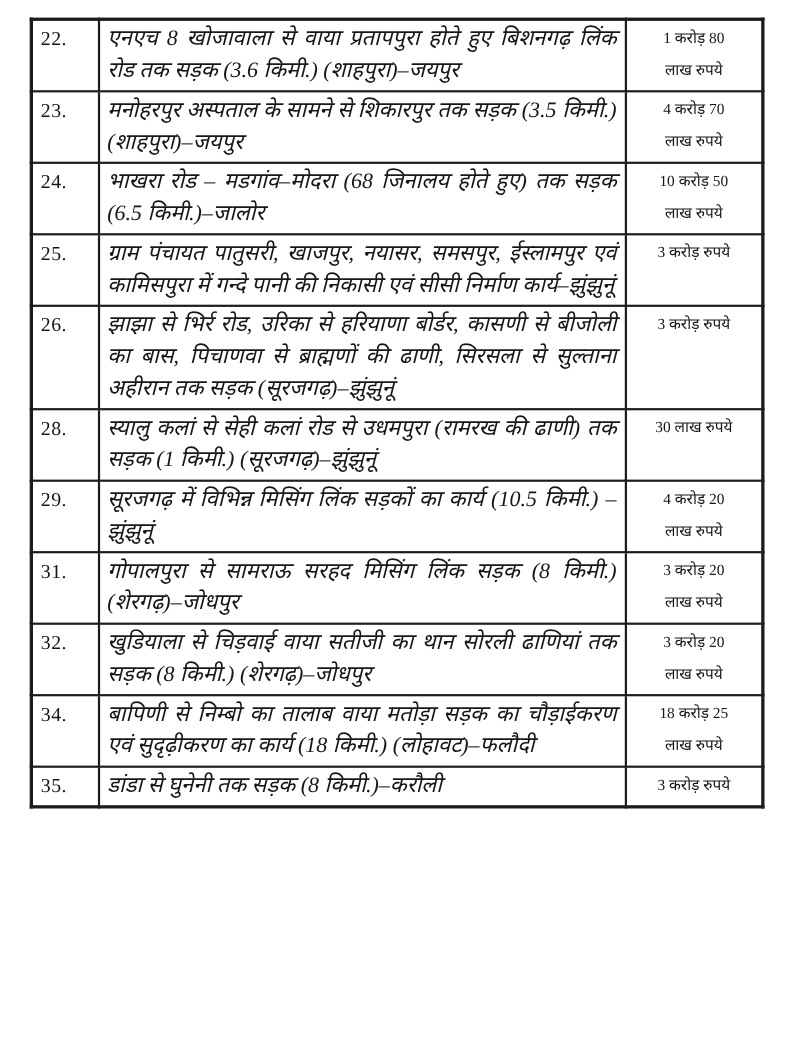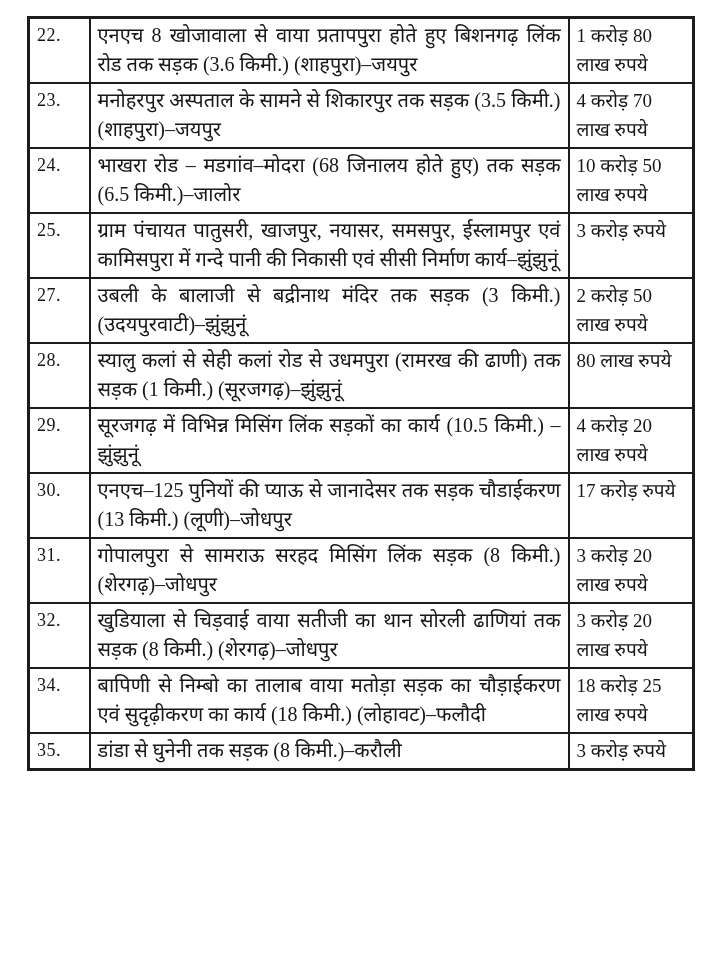--- a/index.html
+++ b/index.html
@@ -37,25 +37,26 @@
     line-height: 28px;
     padding-left: 9px;
     letter-spacing: 0.5px;
   }
   td.description-cell {
     font-size: 20px;
     line-height: 29px;
     text-align: justify;
     padding-left: 10px;
     padding-right: 8px;
+    font-style: italic;
   }
   td.amount-cell {
-    font-size: 19px;
+    font-size: 14px;
     line-height: 29px;
-    text-align: left;
+    text-align: center;
     white-space: pre-line;
     padding-left: 4px;
     padding-right: 4px;
   }
 </style>
 </head>
 <body>
 
 <div class="page">
   <table class="projects">
@@ -82,40 +83,34 @@
           <td class="description-cell">भाखरा रोड – मडगांव–मोदरा (68 जिनालय होते हुए) तक सड़क (6.5 किमी.)–जालोर</td>
           <td class="amount-cell">10 करोड़ 50
 लाख रुपये</td>
         </tr>
         <tr>
           <td class="serial-cell">25.</td>
           <td class="description-cell">ग्राम पंचायत पातुसरी, खाजपुर, नयासर, समसपुर, ईस्लामपुर एवं कामिसपुरा में गन्दे पानी की निकासी एवं सीसी निर्माण कार्य–झुंझुनूं</td>
           <td class="amount-cell">3 करोड़ रुपये</td>
         </tr>
         <tr>
-          <td class="serial-cell">27.</td>
-          <td class="description-cell">उबली के बालाजी से बद्रीनाथ मंदिर तक सड़क (3 किमी.) (उदयपुरवाटी)–झुंझुनूं</td>
-          <td class="amount-cell">2 करोड़ 50
-लाख रुपये</td>
+          <td class="serial-cell">26.</td>
+          <td class="description-cell">झाझा से भिर्र रोड, उरिका से हरियाणा बोर्डर, कासणी से बीजोली का बास, पिचाणवा से ब्राह्मणों की ढाणी, सिरसला से सुल्ताना अहीरान तक सड़क (सूरजगढ़)–झुंझुनूं</td>
+          <td class="amount-cell">3 करोड़ रुपये</td>
         </tr>
         <tr>
           <td class="serial-cell">28.</td>
           <td class="description-cell">स्यालु कलां से सेही कलां रोड से उधमपुरा (रामरख की ढाणी) तक सड़क (1 किमी.) (सूरजगढ़)–झुंझुनूं</td>
-          <td class="amount-cell">80 लाख रुपये</td>
+          <td class="amount-cell">30 लाख रुपये</td>
         </tr>
         <tr>
           <td class="serial-cell">29.</td>
           <td class="description-cell">सूरजगढ़ में विभिन्न मिसिंग लिंक सड़कों का कार्य (10.5 किमी.) –झुंझुनूं</td>
           <td class="amount-cell">4 करोड़ 20
 लाख रुपये</td>
-        </tr>
-        <tr>
-          <td class="serial-cell">30.</td>
-          <td class="description-cell">एनएच–125 पुनियों की प्याऊ से जानादेसर तक सड़क चौडाईकरण (13 किमी.) (लूणी)–जोधपुर</td>
-          <td class="amount-cell">17 करोड़ रुपये</td>
         </tr>
         <tr>
           <td class="serial-cell">31.</td>
           <td class="description-cell">गोपालपुरा से सामराऊ सरहद मिसिंग लिंक सड़क (8 किमी.) (शेरगढ़)–जोधपुर</td>
           <td class="amount-cell">3 करोड़ 20
 लाख रुपये</td>
         </tr>
         <tr>
           <td class="serial-cell">32.</td>
           <td class="description-cell">खुडियाला से चिड़वाई वाया सतीजी का थान सोरली ढाणियां तक सड़क (8 किमी.) (शेरगढ़)–जोधपुर</td>

